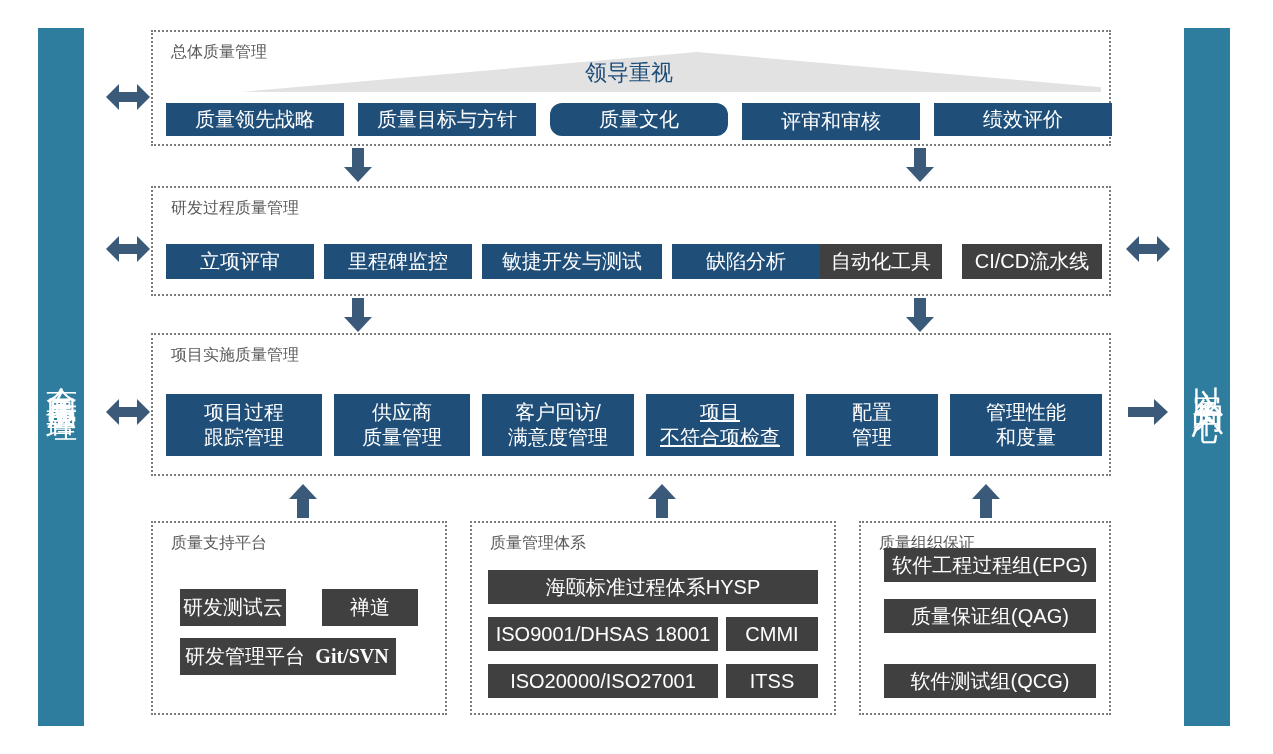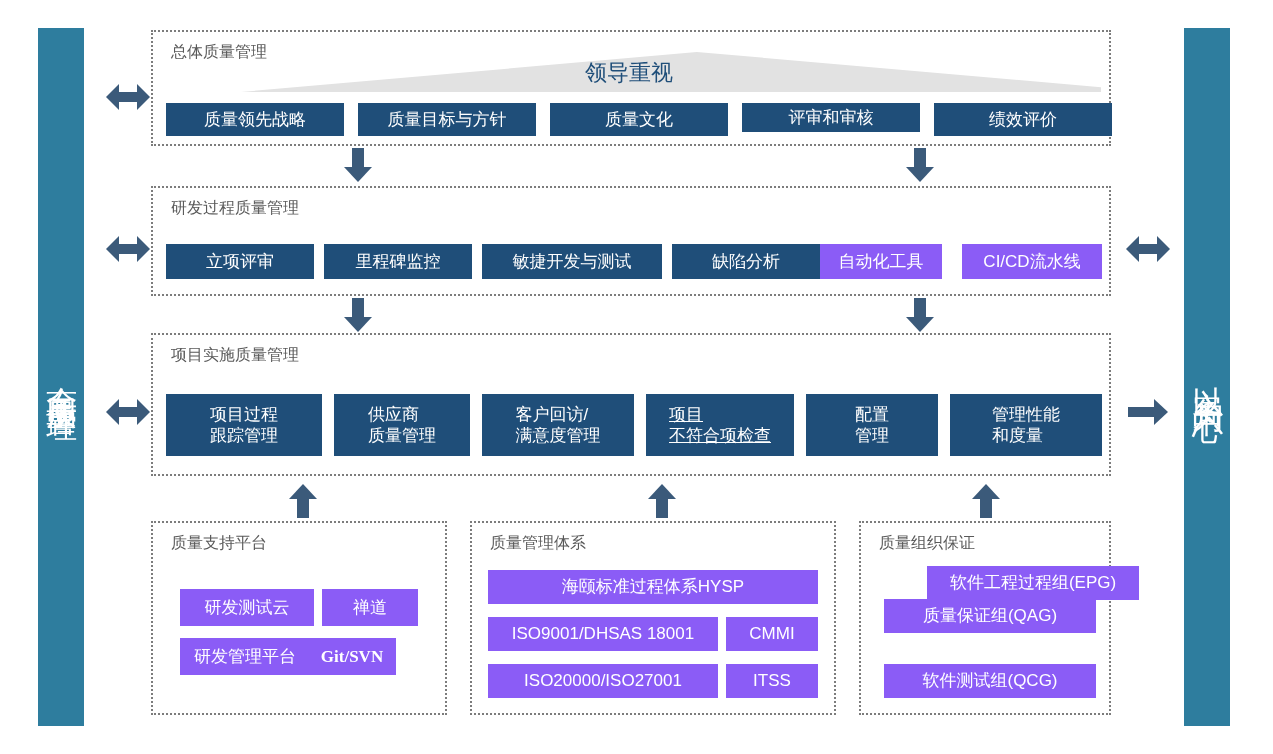--- a/index.html
+++ b/index.html
@@ -43,27 +43,28 @@
     font-size:16px;
     left:18px;top:10px;
     white-space:nowrap;
   }
 
   
   .chip{
     position:absolute;
     box-sizing:border-box;
     display:flex;align-items:center;justify-content:center;
+    text-align:center;
     color:#ffffff;
-    font-size:17px;
+    font-size:20px;
     line-height:1.25;
     white-space:pre-line;
   }
   .chip.dark{background:#1F4E79;}
-  .chip.teal{background:#8b5cf6;}
+  .chip.teal{background:#404040;}
   .chip.bold{font-weight:bold;}
 
   
   #wedge{
     position:absolute;
     left:241px;top:52px;width:860px;height:40px;
     background:#e2e2e2;
     clip-path:polygon(0% 100%, 53% 0%, 100% 88%, 100% 100%);
   }
   #wedge-label{
@@ -120,22 +121,22 @@
 
   <div class="group" style="left:151px;top:30px;width:960px;height:116px;">
     <div class="group-title">总体质量管理</div>
   </div>
 
   <div id="wedge"></div>
   <div id="wedge-label">领导重视</div>
 
   <div class="chip dark" style="left:166px;top:103px;width:178px;height:33px;">质量领先战略</div>
   <div class="chip dark" style="left:358px;top:103px;width:178px;height:33px;">质量目标与方针</div>
-  <div class="chip dark" style="left:550px;top:103px;width:178px;height:33px;">质量文化</div>
-  <div class="chip dark" style="left:742px;top:103px;width:178px;height:29px;">评审和审核</div>
+  <div class="chip dark" style="left:550px;top:103px;width:178px;height:33px;border-radius:12px;">质量文化</div>
+  <div class="chip dark" style="left:742px;top:103px;width:178px;height:37px;">评审和审核</div>
   <div class="chip dark" style="left:934px;top:103px;width:178px;height:33px;">绩效评价</div>
 
   <div class="arrow arr-dbl" style="left:106px;top:84px;">
     <span class="shaft"></span>
       <span class="hl"></span>
       <span class="hr"></span>
   </div>
 
   <div class="arrow arr-down" style="left:344px;top:148px;">
     <span class="shaft"></span>
@@ -216,36 +217,36 @@
   </div>
   <div class="arrow arr-up" style="left:972px;top:484px;">
     <span class="head"></span>
       <span class="shaft"></span>
   </div>
 
   <div class="group" style="left:151px;top:521px;width:296px;height:194px;">
     <div class="group-title">质量支持平台</div>
   </div>
 
-  <div class="chip teal" style="left:180px;top:589px;width:134px;height:37px;">研发测试云</div>
+  <div class="chip teal" style="left:180px;top:589px;width:106px;height:37px;">研发测试云</div>
   <div class="chip teal" style="left:322px;top:589px;width:96px;height:37px;">禅道</div>
   <div class="chip teal" style="left:180px;top:638px;width:130px;height:37px;">研发管理平台</div>
   <div class="chip teal bold" style="left:308px;top:638px;width:88px;height:37px;font-family:Liberation Serif, serif;">Git/SVN</div>
 
   <div class="group" style="left:470px;top:521px;width:366px;height:194px;">
     <div class="group-title">质量管理体系</div>
   </div>
 
   <div class="chip teal" style="left:488px;top:570px;width:330px;height:34px;">海颐标准过程体系HYSP</div>
   <div class="chip teal" style="left:488px;top:617px;width:230px;height:34px;">ISO9001/DHSAS 18001</div>
   <div class="chip teal" style="left:726px;top:617px;width:92px;height:34px;">CMMI</div>
   <div class="chip teal" style="left:488px;top:664px;width:230px;height:34px;">ISO20000/ISO27001</div>
   <div class="chip teal" style="left:726px;top:664px;width:92px;height:34px;">ITSS</div>
 
   <div class="group" style="left:859px;top:521px;width:252px;height:194px;">
     <div class="group-title">质量组织保证</div>
   </div>
 
-  <div class="chip teal" style="left:884px;top:566px;width:212px;height:34px;margin-left:43px;">软件工程过程组(EPG)</div>
+  <div class="chip teal" style="left:884px;top:548px;width:212px;height:34px;">软件工程过程组(EPG)</div>
   <div class="chip teal" style="left:884px;top:599px;width:212px;height:34px;">质量保证组(QAG)</div>
   <div class="chip teal" style="left:884px;top:664px;width:212px;height:34px;">软件测试组(QCG)</div>
 
 </div>
 
 </body></html>

